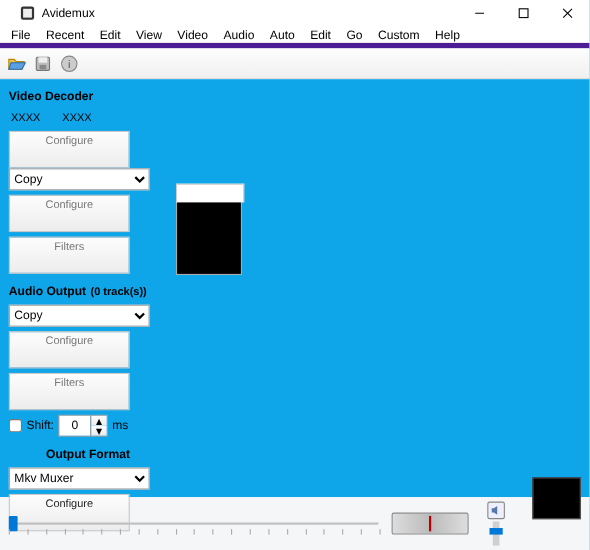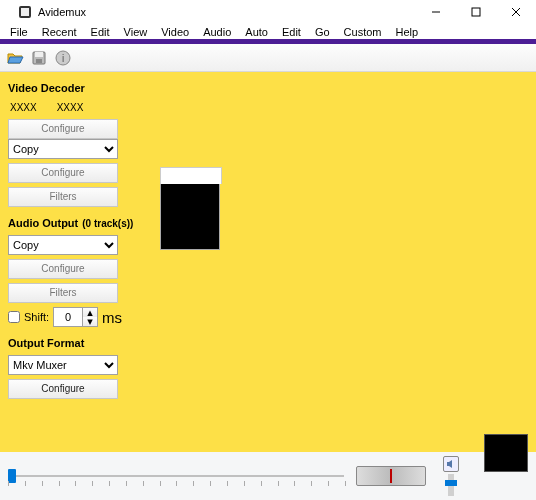--- a/index.html
+++ b/index.html
@@ -8,35 +8,35 @@
 .titlebar .left { display: flex; align-items: center; gap: 6px; }
 .app-icon { width: 14px; height: 14px; display: inline-block; }
 .titlebar .title { font-size: 11px; }
 .win-controls { display: flex; }
 .win-btn { width: 40px; height: 24px; display: flex; align-items: center; justify-content: center; }
 .win-btn svg { width: 10px; height: 10px; }
 .menubar { height: 20px; display: flex; align-items: center; gap: 2px; padding: 0 4px; font-size: 11px; background: #fff; border-bottom: 5px solid #4c1d95;}
 .menubar .menu-item { padding: 2px 6px; cursor: default; }
 .toolbar { height: 28px; display: flex; align-items: center; gap: 2px; padding: 2px 4px; background: linear-gradient(#fdfdfd,#f0f0f0); border-bottom: 1px solid #d8d8d8;}
 .tool-btn { width: 22px; height: 22px; display: flex; align-items: center; justify-content: center; border: 1px solid transparent; border-radius: 2px;}
-.main { display: flex; background: #fde047; height: 380px; }
+.main { display: flex; background: #0ea5e9; height: 380px; }
 .side { width: 160px; padding: 6px 8px; }
 .section-title { font-weight: bold; font-size: 11px; margin: 4px 0 6px; }
 .xxxx { display: flex; gap: 20px; padding: 2px 2px 6px; }
 .xxxx span { font-size: 10px; }
-.btn { width: 110px; height: 20px; font-size: 10px; border: 1px solid #c7c7c7; background: linear-gradient(#fdfdfd,#ececec); color: #777; cursor: default; text-align: center; line-height: 18px;}
+.btn { width: 110px; height: 34px; font-size: 10px; border: 1px solid #c7c7c7; background: linear-gradient(#fdfdfd,#ececec); color: #777; cursor: default; text-align: center; line-height: 18px;}
 .btn.enabled { color: #222; }
-select { width: 110px; height: 20px; font-size: 11px; border: 1px solid #a0a0a0; background: #fff; }
+select { width: 128px; height: 20px; font-size: 11px; border: 1px solid #a0a0a0; background: #fff; }
 .shift-row { display:flex; align-items:center; gap: 4px; margin-top:4px;}
 .shift-row input[type=checkbox]{ width:12px; height:12px; }
 .spin { display:inline-flex; border:1px solid #a0a0a0; height:20px; }
 .spin input[type=text]{ width:28px; border:none; text-align:center; font-size:11px; }
 .spin .arrows{ display:flex; flex-direction:column; border-left:1px solid #a0a0a0;}
 .spin .arrow{ width:14px; height:9px; display:flex;align-items:center;justify-content:center;background:linear-gradient(#fdfdfd,#ececec);}
-.ms { font-size:15px;text-align:right; }
+.ms { font-size:11px;text-align:right; }
 .preview-area { flex:1; position: relative; }
 .preview-box { position:absolute; top:110px; left:0; width:60px; height:68px; border:1px solid #aaa; background:#000;}
 .preview-box::before{ content:""; position:absolute; top:-16px; left:-1px; width:60px; height:16px; background:#fff; border:1px solid #ccc; border-bottom:none;}
 .bottom { background:#f5f6f7; padding:4px 8px 6px; border-top: none; height: 48px;}
 .slider-row { display:flex; align-items:center; gap:10px; }
 .time-slider { flex:1; height:22px; position:relative; }
 .time-slider .track { position:absolute; top:10px; left:2px; right:2px; height:2px; background:#c0c0c0;}
 .time-slider .thumb { position:absolute; top:4px; left:0; width:8px; height:14px; background:#0078d7; border-radius:1px;}
 .time-slider .ticks { position:absolute; bottom:0; left:0; right:0; height:6px; display:flex; justify-content:space-between;}
 .time-slider .ticks span { width:1px; height:5px; background:#aaa; display:block;}
@@ -146,21 +146,21 @@
       <span class="spin">
         <input type="text" value="0" style="">
         <span class="arrows">
           <span class="arrow">▴</span>
           <span class="arrow">▾</span>
         </span>
       </span>
       <span class="ms">ms</span>
     </div>
 
-    <div class="section-title" style="margin-top:10px;">Output Format</div>
+    <div class="section-title" style="margin-top:10px;text-align:center;">Output Format</div>
     <select><option>Mkv Muxer</option></select>
     <div class="btn enabled" style="margin-top:4px;">Configure</div>
   </div>
 
   <div class="preview-area">
     <div class="preview-box"></div>
   </div>
 </div>
 
 <div class="bottom">

